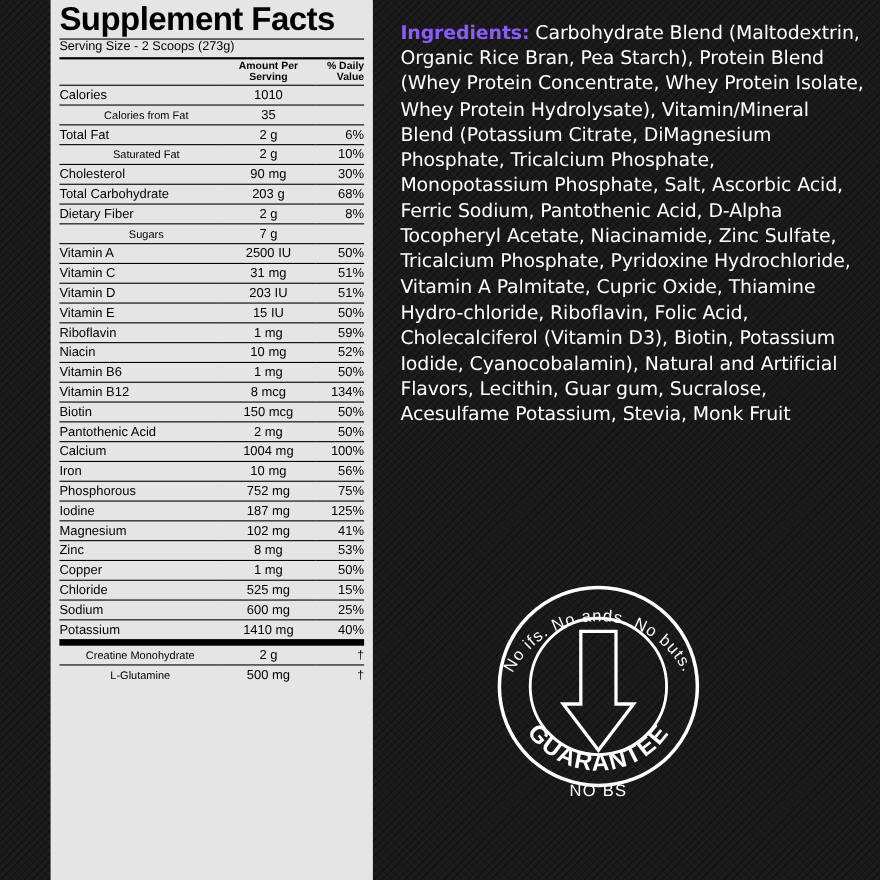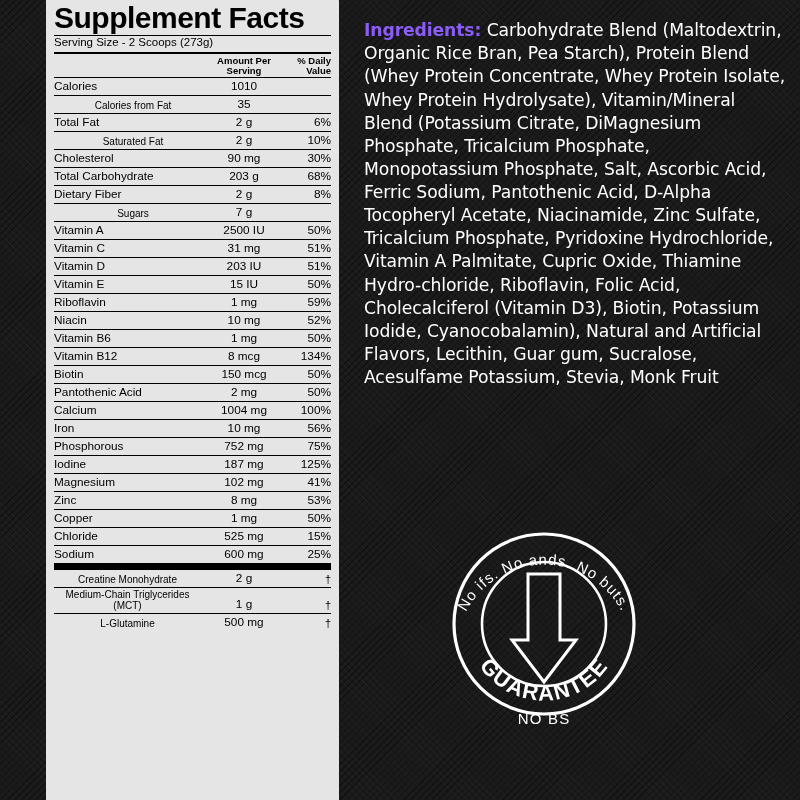--- a/index.html
+++ b/index.html
@@ -272,35 +272,35 @@
           <tr class="row-line">
             <td class="col-name">Chloride</td>
             <td class="col-amt">525 mg</td>
             <td class="col-dv">15%</td>
           </tr>
           <tr class="row-line">
             <td class="col-name">Sodium</td>
             <td class="col-amt">600 mg</td>
             <td class="col-dv">25%</td>
           </tr>
+          <tr>
+            <td class="col-name">Potassium</td>
+            <td class="col-amt">1410 mg</td>
+            <td class="col-dv">40%</td>
+          </tr>
         </tbody>
       </table>
 
       <div class="rule-thick"></div>
 
       <table class="facts">
         <tbody>
           <tr class="row-line">
             <td class="col-name sub2">Creatine Monohydrate</td>
             <td class="col-amt">2 g</td>
-            <td class="col-dv dagger">†</td>
-          </tr>
-          <tr class="row-line">
-            <td class="col-name sub2">Medium-Chain Triglycerides (MCT)</td>
-            <td class="col-amt">1 g</td>
             <td class="col-dv dagger">†</td>
           </tr>
           <tr>
             <td class="col-name sub2">L-Glutamine</td>
             <td class="col-amt">500 mg</td>
             <td class="col-dv dagger">†</td>
           </tr>
         </tbody>
       </table>
 

